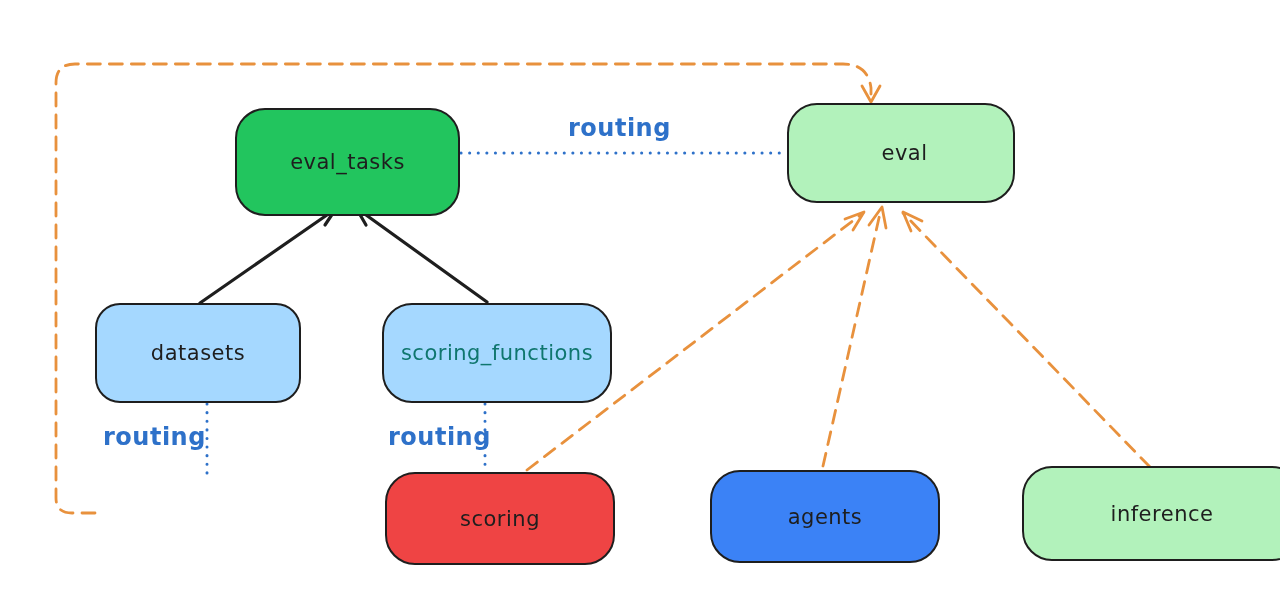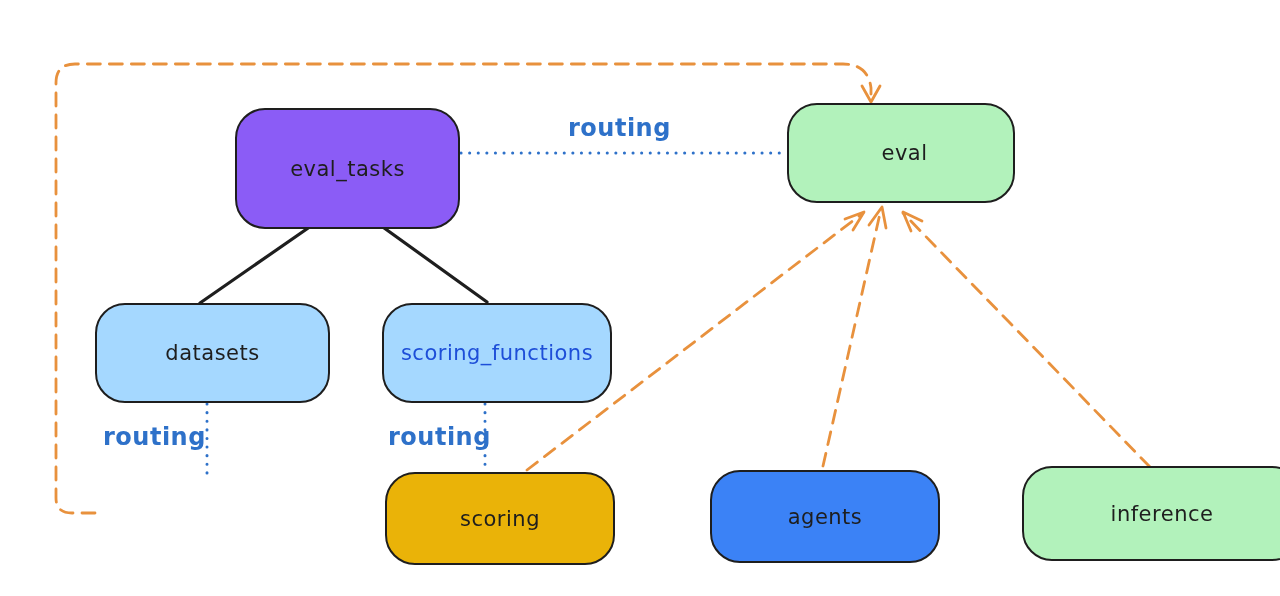--- a/index.html
+++ b/index.html
@@ -48,38 +48,38 @@
       <path d="M845 219 L864 212 L853 230"></path>
 
       <path stroke-dasharray="13 9" d="M823 466 L881 209"></path>
       <path d="M869 225 L882 207 L886 228"></path>
 
       <path stroke-dasharray="13 9" d="M1150 467 L903 213"></path>
       <path d="M911 231 L903 212 L922 221"></path>
     </g>
   </svg>
 
-  <div class="node" style="left: 235px; top: 108px; width: 225px; height: 121px; background: #8b5cf6; border-color: rgb(30, 30, 30); color: rgb(30, 30, 30);">
+  <div class="node" style="left: 235px; top: 108px; width: 225px; height: 108px; background: #22c55e; border-color: rgb(30, 30, 30); color: rgb(30, 30, 30);">
     <span>eval_tasks</span>
   </div>
 
   <div class="node" style="left: 787px; top: 103px; width: 228px; height: 100px; background: rgb(178, 242, 187); border-color: rgb(30, 30, 30); color: rgb(30, 30, 30); padding-left: 7px;">
     <span>eval</span>
   </div>
 
-  <div class="node" style="left: 95px; top: 303px; width: 235px; height: 100px; background: rgb(165, 216, 255); border-color: rgb(30, 30, 30); color: rgb(30, 30, 30);">
+  <div class="node" style="left: 95px; top: 303px; width: 206px; height: 100px; background: rgb(165, 216, 255); border-color: rgb(30, 30, 30); color: rgb(30, 30, 30); border-radius: 25px;">
     <span>datasets</span>
   </div>
 
-  <div class="node" style="left: 382px; top: 303px; width: 230px; height: 100px; background: rgb(165, 216, 255); border-color: rgb(30, 30, 30); color: #1d4ed8;">
+  <div class="node" style="left: 382px; top: 303px; width: 230px; height: 100px; background: rgb(165, 216, 255); border-color: rgb(30, 30, 30); color: #0f766e;">
     <span>scoring_functions</span>
   </div>
 
 
-  <div class="node" style="left: 385px; top: 472px; width: 230px; height: 93px; background: #eab308; border-color: rgb(30, 30, 30); color: rgb(30, 30, 30);">
+  <div class="node" style="left: 385px; top: 472px; width: 230px; height: 93px; background: #ef4444; border-color: rgb(30, 30, 30); color: rgb(30, 30, 30);">
     <span>scoring</span>
   </div>
 
   <div class="node" style="left: 710px; top: 470px; width: 230px; height: 93px; background: #3b82f6; border-color: rgb(30, 30, 30); color: rgb(30, 30, 30);">
     <span>agents</span>
   </div>
 
   <div class="node" style="left: 1022px; top: 466px; width: 280px; height: 95px; background: rgb(178, 242, 187); border-color: rgb(30, 30, 30); color: rgb(30, 30, 30);">
     <span>inference</span>
   </div>

